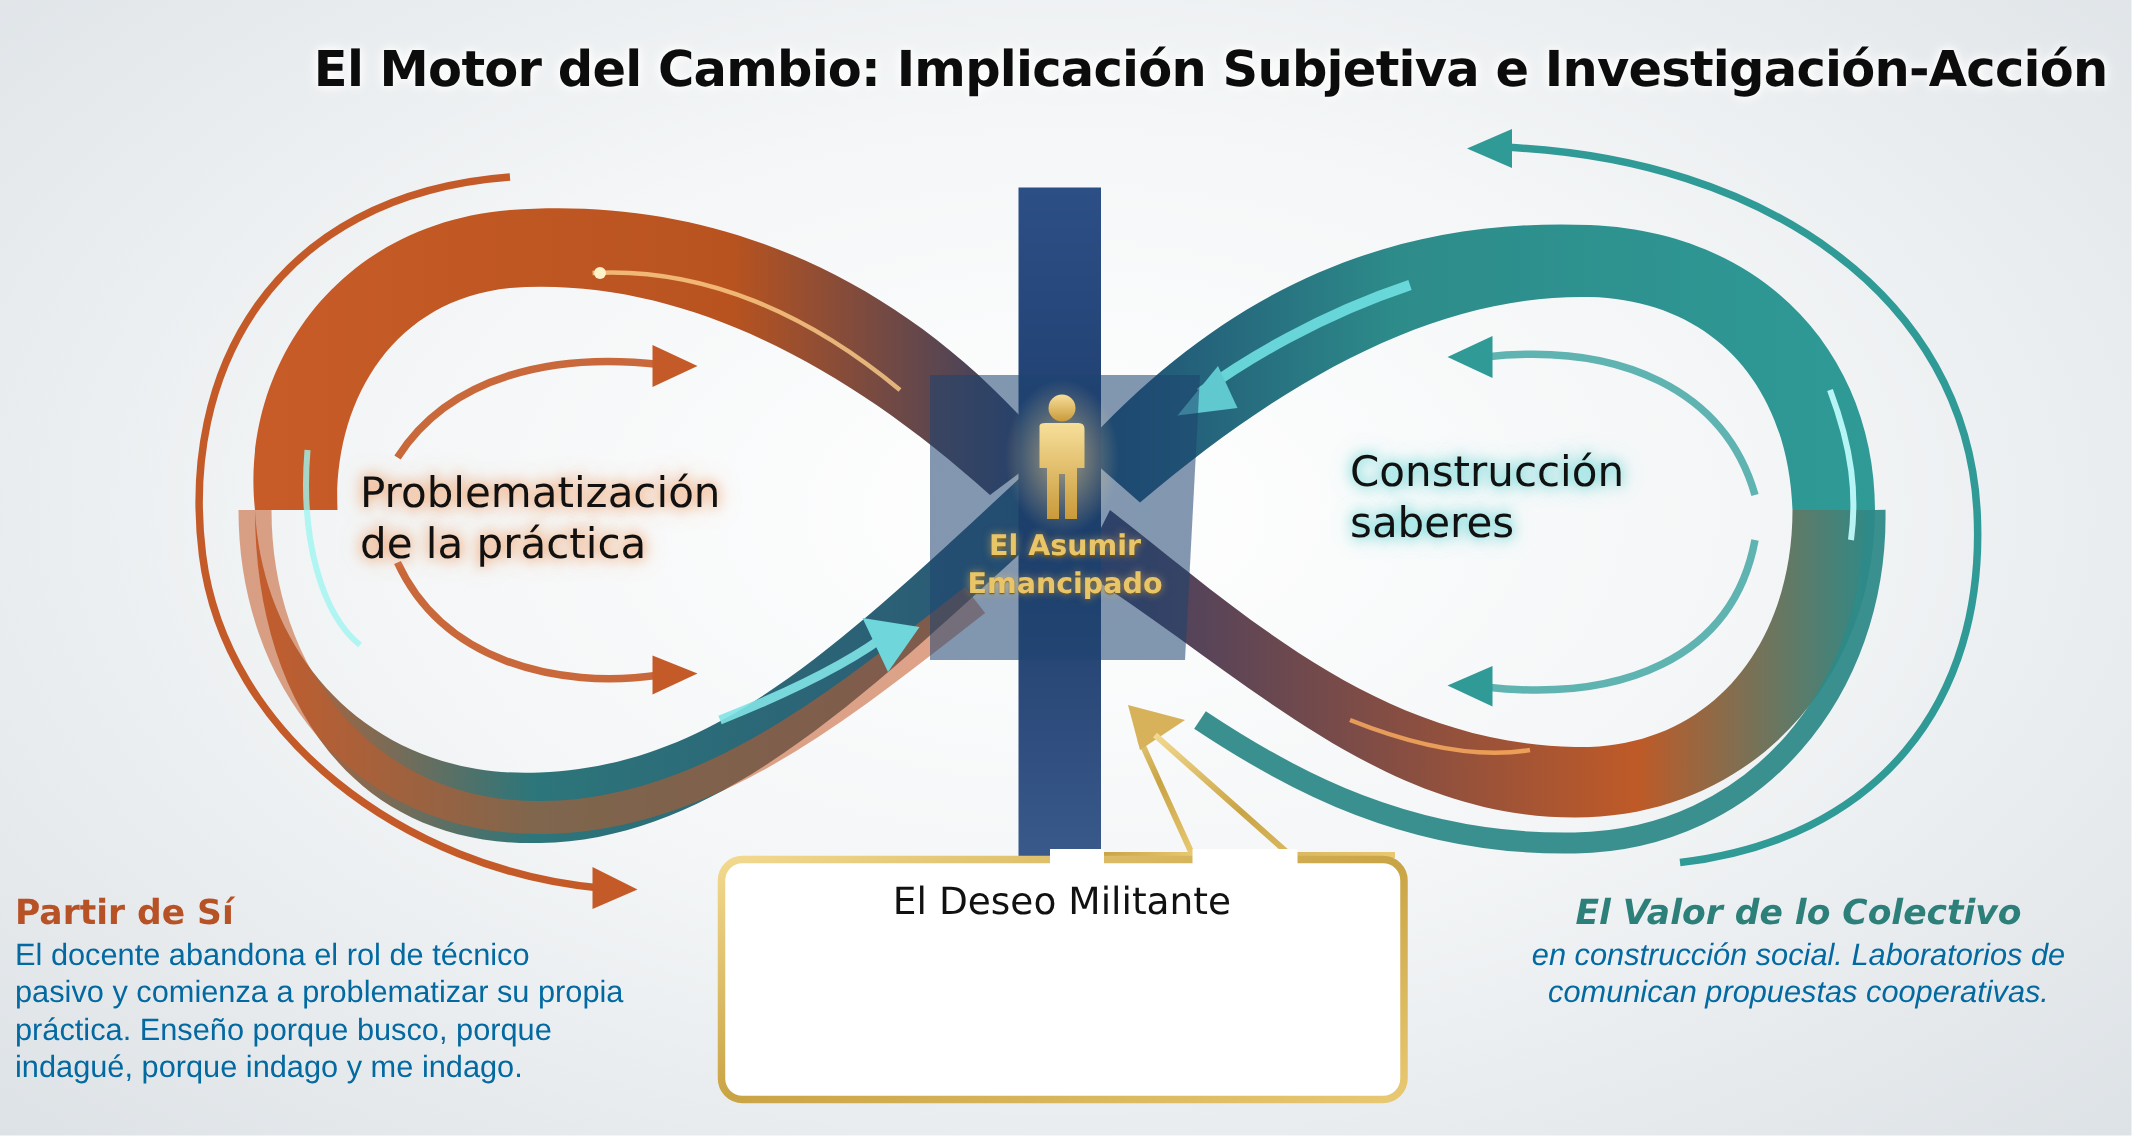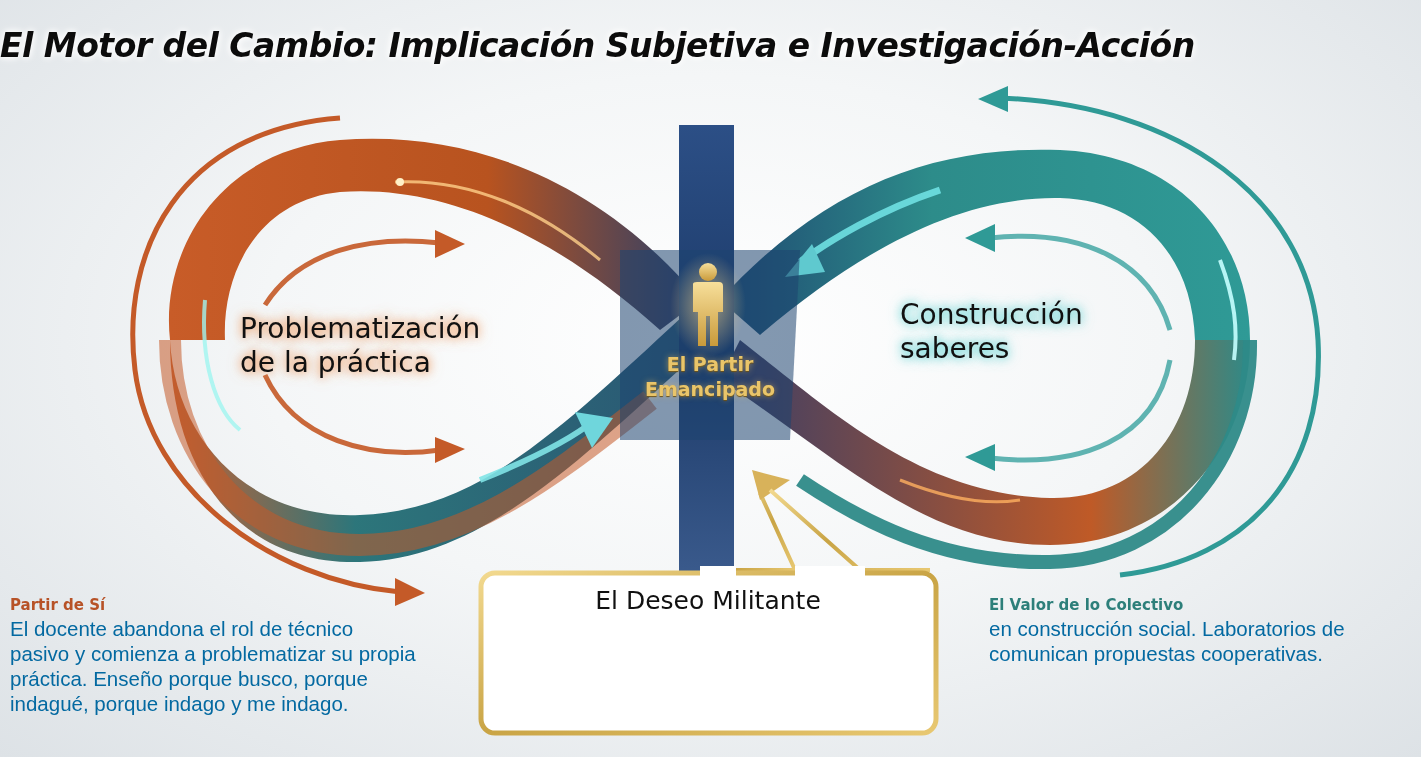--- a/index.html
+++ b/index.html
@@ -2,49 +2,48 @@
 <html><head>
   <meta charset="utf-8">
   <style>
     html, body { margin: 0; padding: 0; }
     body {
       width: 1421px; height: 757px; overflow: hidden; position: relative;
       background: radial-gradient(ellipse at 50% 45%, #ffffff 0%, #f4f6f7 45%, #dde2e6 100%);
       font-family: "DejaVu Sans", sans-serif;
     }
     .title {
-      position: absolute; left: 0; right: 3px; top: 26px;
-      text-align: left; font-size: 33px; font-weight: bold; color: #0c0c0c;
+      position: absolute; left: 0; right: 16px; top: 26px;
+      text-align: right; font-size: 33px; font-weight: bold; color: #0c0c0c;
       letter-spacing: -0.5px;
       text-shadow: 0 0 6px #ffffff, 0 0 10px #ffffff;
       font-family: "DejaVu Sans", sans-serif;
-      font-style: italic;
     }
     svg.art { position: absolute; left: 0; top: 0; }
     .loop-label {
       position: absolute; font-weight: normal; color: #111;
       font-size: 28px; line-height: 34px;
       font-family: "DejaVu Sans", sans-serif;
     }
     .loop-label.left { left: 240px; top: 312px; width: 320px;
       text-shadow: 0 0 8px rgba(240,150,90,0.9), 0 0 14px rgba(240,160,100,0.7); }
     .loop-label.right { left: 900px; top: 298px; width: 265px;
       text-shadow: 0 0 8px rgba(80,210,210,0.9), 0 0 14px rgba(90,210,210,0.7); }
     .center-label {
       position: absolute; left: 610px; top: 352px; width: 200px; text-align: center;
       color: #e9c56a; font-weight: bold; font-size: 19px; line-height: 25px;
       text-shadow: 0 0 6px rgba(255,200,90,0.55), 0 1px 1px #5a4410;
     }
     .person-icon { position: absolute; left: 685px; top: 262px; width: 46px; height: 86px; }
     .side-block { position: absolute; font-family: "Liberation Sans", sans-serif; }
-    .side-block .head { font-family: "DejaVu Sans", sans-serif; font-weight: bold; font-size: 15px; }
+    .side-block .head { font-family: "DejaVu Sans", sans-serif; font-weight: bold; font-size: 23px; }
     .side-block .body { font-size: 20.5px; line-height: 25px; color: #0369a1; margin-top: 2px; }
     .side-block.left { left: 10px; top: 596px; width: 460px; text-align: left; }
     .side-block.left .head { color: #b75227; }
-    .side-block.right { right: 12px; top: 596px; width: 420px; text-align: left; }
+    .side-block.right { right: 12px; top: 596px; width: 420px; text-align: center; font-style: italic; }
     .side-block.right .head { color: #2d7f7a; }
     .callout {
       position: absolute; left: 478px; top: 570px; width: 460px; height: 166px;
       box-sizing: border-box;
       text-align: center;
     }
     .callout .head {
       font-family: "DejaVu Sans", sans-serif; font-weight: normal; font-size: 25px; color: #111;
       margin-top: 16px;
     }
@@ -166,21 +165,21 @@
     <linearGradient id="pg" x1="0" y1="0" x2="0" y2="1">
       <stop offset="0" stop-color="#f7df9a"></stop>
       <stop offset="1" stop-color="#c99a3a"></stop>
     </linearGradient>
   </defs>
   <circle cx="23" cy="10" r="9" fill="url(#pg)"></circle>
   <path d="M 8 22 Q 8 20 12 20 L 34 20 Q 38 20 38 24 L 38 50 L 33 50 L 33 84 L 25 84 L 25 54 L 21 54 L 21 84 L 13 84 L 13 50 L 8 50 Z" fill="url(#pg)"></path>
 </svg>
 
 <div class="center-label">
-  <div>El Partir</div>
+  <div>El Asumir</div>
   <div>Emancipado</div>
 </div>
 
 <div class="loop-label left">
   <div>Problematización</div>
   <div>de la práctica</div>
 </div>
 
 <div class="loop-label right">
   <div>Construcción</div>

